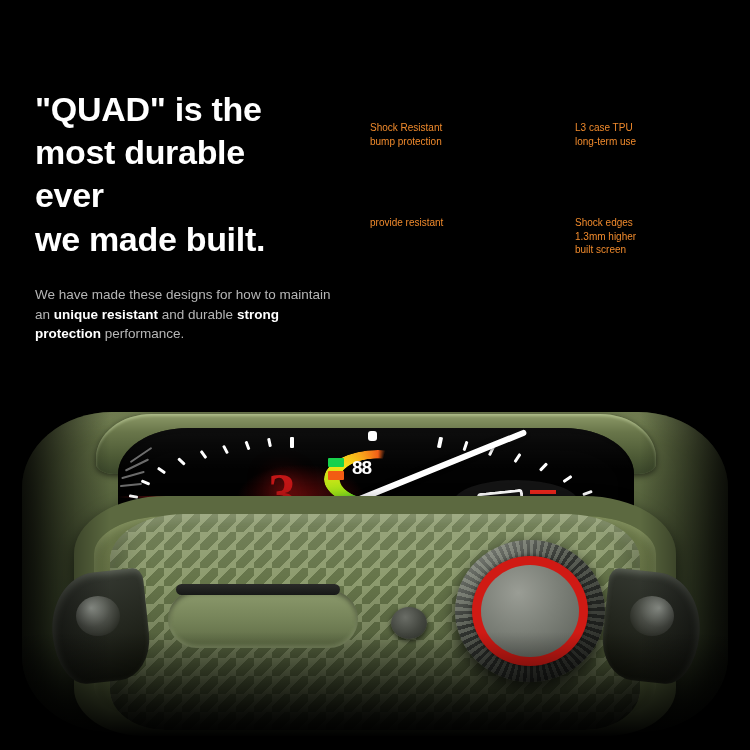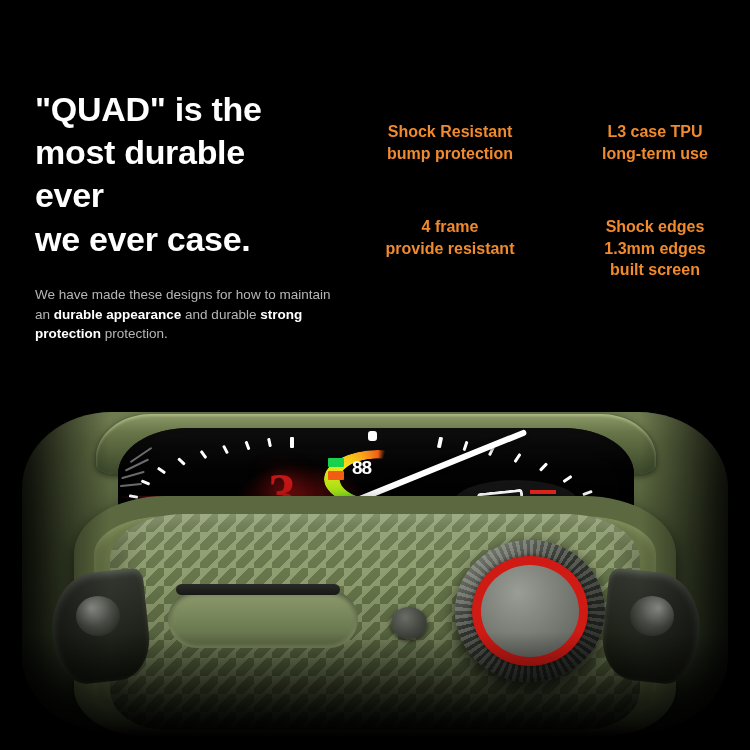--- a/index.html
+++ b/index.html
@@ -8,22 +8,22 @@
 
   
   .headline{position:absolute;left:35px;top:88px;width:310px;color:#ffffff;
     font-size:34px;font-weight:700;line-height:1.27;letter-spacing:-0.3px;}
   .headline .l{display:block;white-space:pre;}
 
   .subtext{position:absolute;left:35px;top:285px;width:300px;color:#b6b6b6;
     font-size:13.5px;line-height:1.45;font-weight:400;}
   .subtext b{color:#ffffff;font-weight:700;}
 
-  .feat{position:absolute;color:#F08A2C;font-size:16px;font-weight:700;
-    line-height:1.35;text-align:center;}
+  .feat{position:absolute;color:#F08A2C;font-size:10px;font-weight:400;
+    line-height:1.35;text-align:left;}
   .feat .l{display:block;white-space:pre;}
   .f0{left:370px;top:121px;width:160px;}
   .f1{left:575px;top:121px;width:160px;}
   .f2{left:370px;top:216px;width:160px;}
   .f3{left:575px;top:216px;width:160px;}
 
   
   .watch{position:absolute;left:0;top:392px;width:750px;height:358px;}
 
   
@@ -168,40 +168,39 @@
 </style>
 </head>
 <body>
 
 <div class="stage">
 
   <div class="headline">
     <span class="l">"QUAD" is the</span>
     <span class="l">most durable</span>
     <span class="l">ever</span>
-    <span class="l">we ever case.</span>
-  </div>
-
-  <div class="subtext"><span>We have made these designs for how to maintain an </span><b>durable appearance</b><span> and durable </span><b>strong protection</b><span> protection.</span></div>
+    <span class="l">we made built.</span>
+  </div>
+
+  <div class="subtext"><span>We have made these designs for how to maintain an </span><b>unique resistant</b><span> and durable </span><b>strong protection</b><span> performance.</span></div>
 
   <div class="feat f0">
     <span class="l">Shock Resistant</span>
     <span class="l">bump protection</span>
   </div>
   <div class="feat f1">
     <span class="l">L3 case TPU</span>
     <span class="l">long-term use</span>
   </div>
   <div class="feat f2">
-    <span class="l">4 frame</span>
     <span class="l">provide resistant</span>
   </div>
   <div class="feat f3">
     <span class="l">Shock edges</span>
-    <span class="l">1.3mm edges</span>
+    <span class="l">1.3mm higher</span>
     <span class="l">built screen</span>
   </div>
 
   <div class="watch">
 
     <div class="shell"></div>
     <div class="frame"></div>
 
     <div class="carbon">
       <div class="carbonshade"></div>

